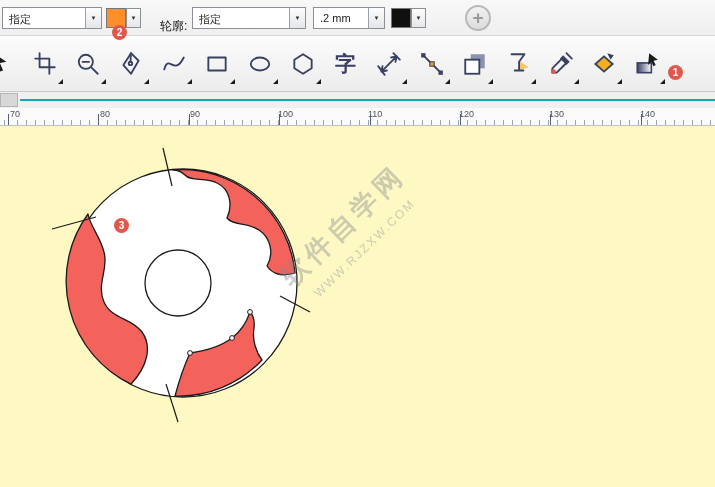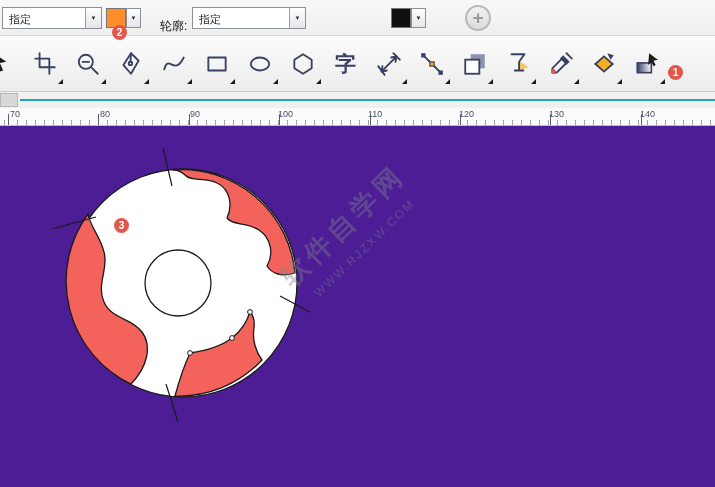--- a/index.html
+++ b/index.html
@@ -1,18 +1,18 @@
 <!DOCTYPE html>
 <html><head>
 <meta charset="utf-8">
 <style>
   * { margin:0; padding:0; box-sizing:border-box; }
   html,body { width:715px; height:487px; overflow:hidden; }
   body { font-family:"Liberation Sans", sans-serif; background:#fff; }
-  #app { position:relative; width:715px; height:487px; background:#4c1d95; }
+  #app { position:relative; width:715px; height:487px; background:#fef9c3; }
 
   
   .propbar { position:absolute; left:0; top:0; width:715px; height:36px;
     background:linear-gradient(#f8f8f8,#efefef); border-bottom:1px solid #d6d6d6; }
   .dd { position:absolute; top:7px; height:22px; display:flex; border:1px solid #8b9097; background:#fff; }
   .dd .val { flex:1; font-size:11px; color:#222; padding:4px 5px 0 6px; white-space:nowrap; overflow:hidden; }
   .dd .arr { width:16px; background:linear-gradient(#fdfdfd,#e4e6ea); border-left:1px solid #9aa0a8;
     display:flex; align-items:center; justify-content:center; font-size:6px; color:#333; }
   .dd1 { left:2px; width:100px; }
   .dd2 { left:192px; width:114px; }
@@ -83,20 +83,24 @@
       <span class="val">指定</span>
       <span class="arr">▼</span>
     </div>
     <div class="swatch fillc"></div>
     <div class="swarr a1">▼</div>
     <span class="outline-label">轮廓:</span>
     <div class="dd dd2">
       <span class="val">指定</span>
       <span class="arr">▼</span>
     </div>
+    <div class="dd dd3">
+      <span class="val">.2 mm</span>
+      <span class="arr">▼</span>
+    </div>
     <div class="swatch outlc"></div>
     <div class="swarr a2">▼</div>
     <div class="plusbtn">+</div>
   </div>
 
   <div class="toolbar">
     <div class="tools">
 
       <div class="tool">
         <svg width="26" height="26" viewBox="0 0 24 24">

